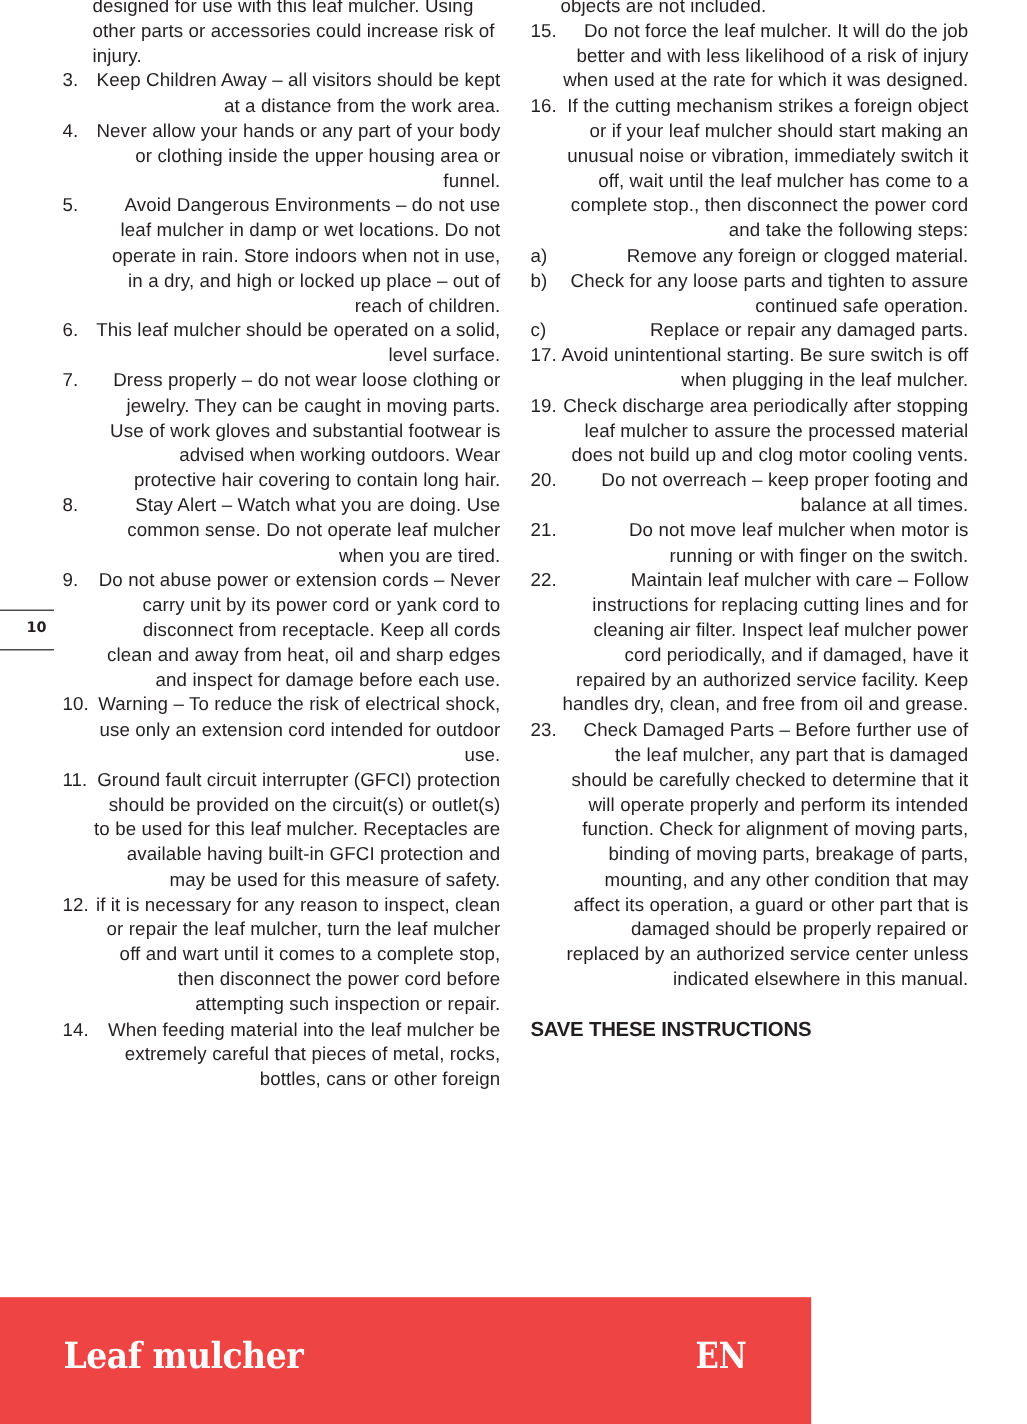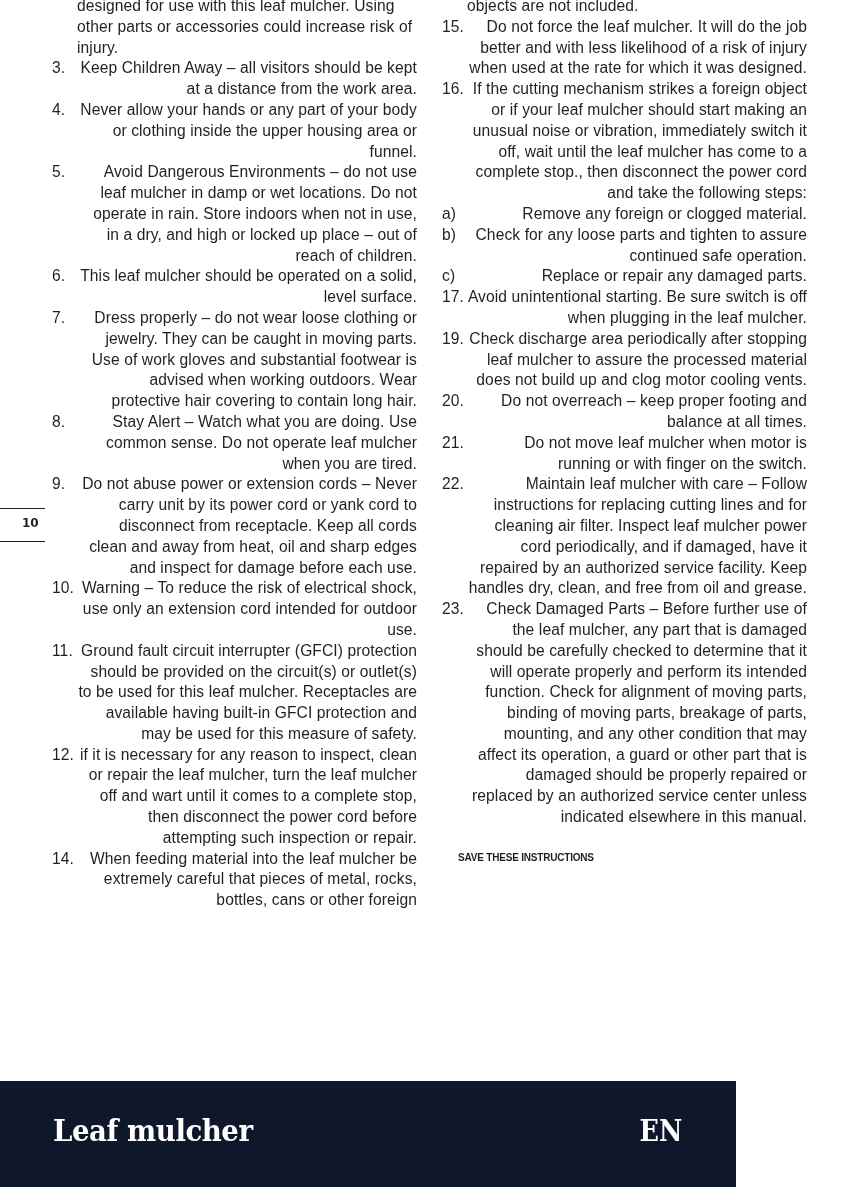--- a/index.html
+++ b/index.html
@@ -5,24 +5,24 @@
     * { box-sizing: border-box; margin: 0; padding: 0; }
     html, body { width: 856px; height: 1187px; background: #ffffff; overflow: hidden; }
     body { position: relative; font-family: "Liberation Sans", sans-serif; color: #231f20; }
     .col { position: absolute; top: -4px; font-size: 15.6px; line-height: 20.8px; letter-spacing: 0.1px; }
     .col-left { left: 52px; width: 365px; }
     .col-right { left: 442px; width: 365px; }
     .item { display: flex; }
     .num { width: 25px; flex: 0 0 25px; white-space: nowrap; }
     .text { flex: 1; text-align: right; }
     .cont { padding-left: 25px; }
-    .save { margin-top: 20px; font-weight: bold; font-size: 10px; letter-spacing: -0.2px; font-family: "Liberation Sans", sans-serif; margin-left: 16px; }
+    .save { margin-top: 20px; font-weight: bold; font-size: 17px; letter-spacing: -0.2px; font-family: "Liberation Sans", sans-serif; }
     .page-marker { position: absolute; left: 0; top: 508px; width: 45px; height: 34px; border-top: 1.6px solid #231f20; border-bottom: 1.6px solid #231f20; }
     .page-num { position: absolute; left: 22px; top: 7px; font-size: 12px; font-weight: bold; font-family: "DejaVu Sans", sans-serif; }
-    .footer { position: absolute; left: 0; top: 1081px; width: 736px; height: 106px; background: #0f172a; }
+    .footer { position: absolute; left: 0; top: 1081px; width: 676px; height: 106px; background: #ef4444; }
     .footer-title { position: absolute; left: 53px; top: 32px; color: #ffffff; font-family: "DejaVu Serif", serif; font-weight: bold; font-size: 30px; letter-spacing: -0.5px; transform: scaleX(0.92); transform-origin: left center; }
     .footer-lang { position: absolute; right: 54px; top: 32px; color: #ffffff; font-family: "DejaVu Serif", serif; font-weight: bold; font-size: 30px; transform: scaleX(0.85); transform-origin: right center; }
   </style>
 </head>
 <body>
 
 <div class="col col-left">
   <p class="cont">designed for use with this leaf mulcher. Using other parts or accessories could increase risk of injury.</p>
   <div class="item">
       <span class="num">3.</span>

